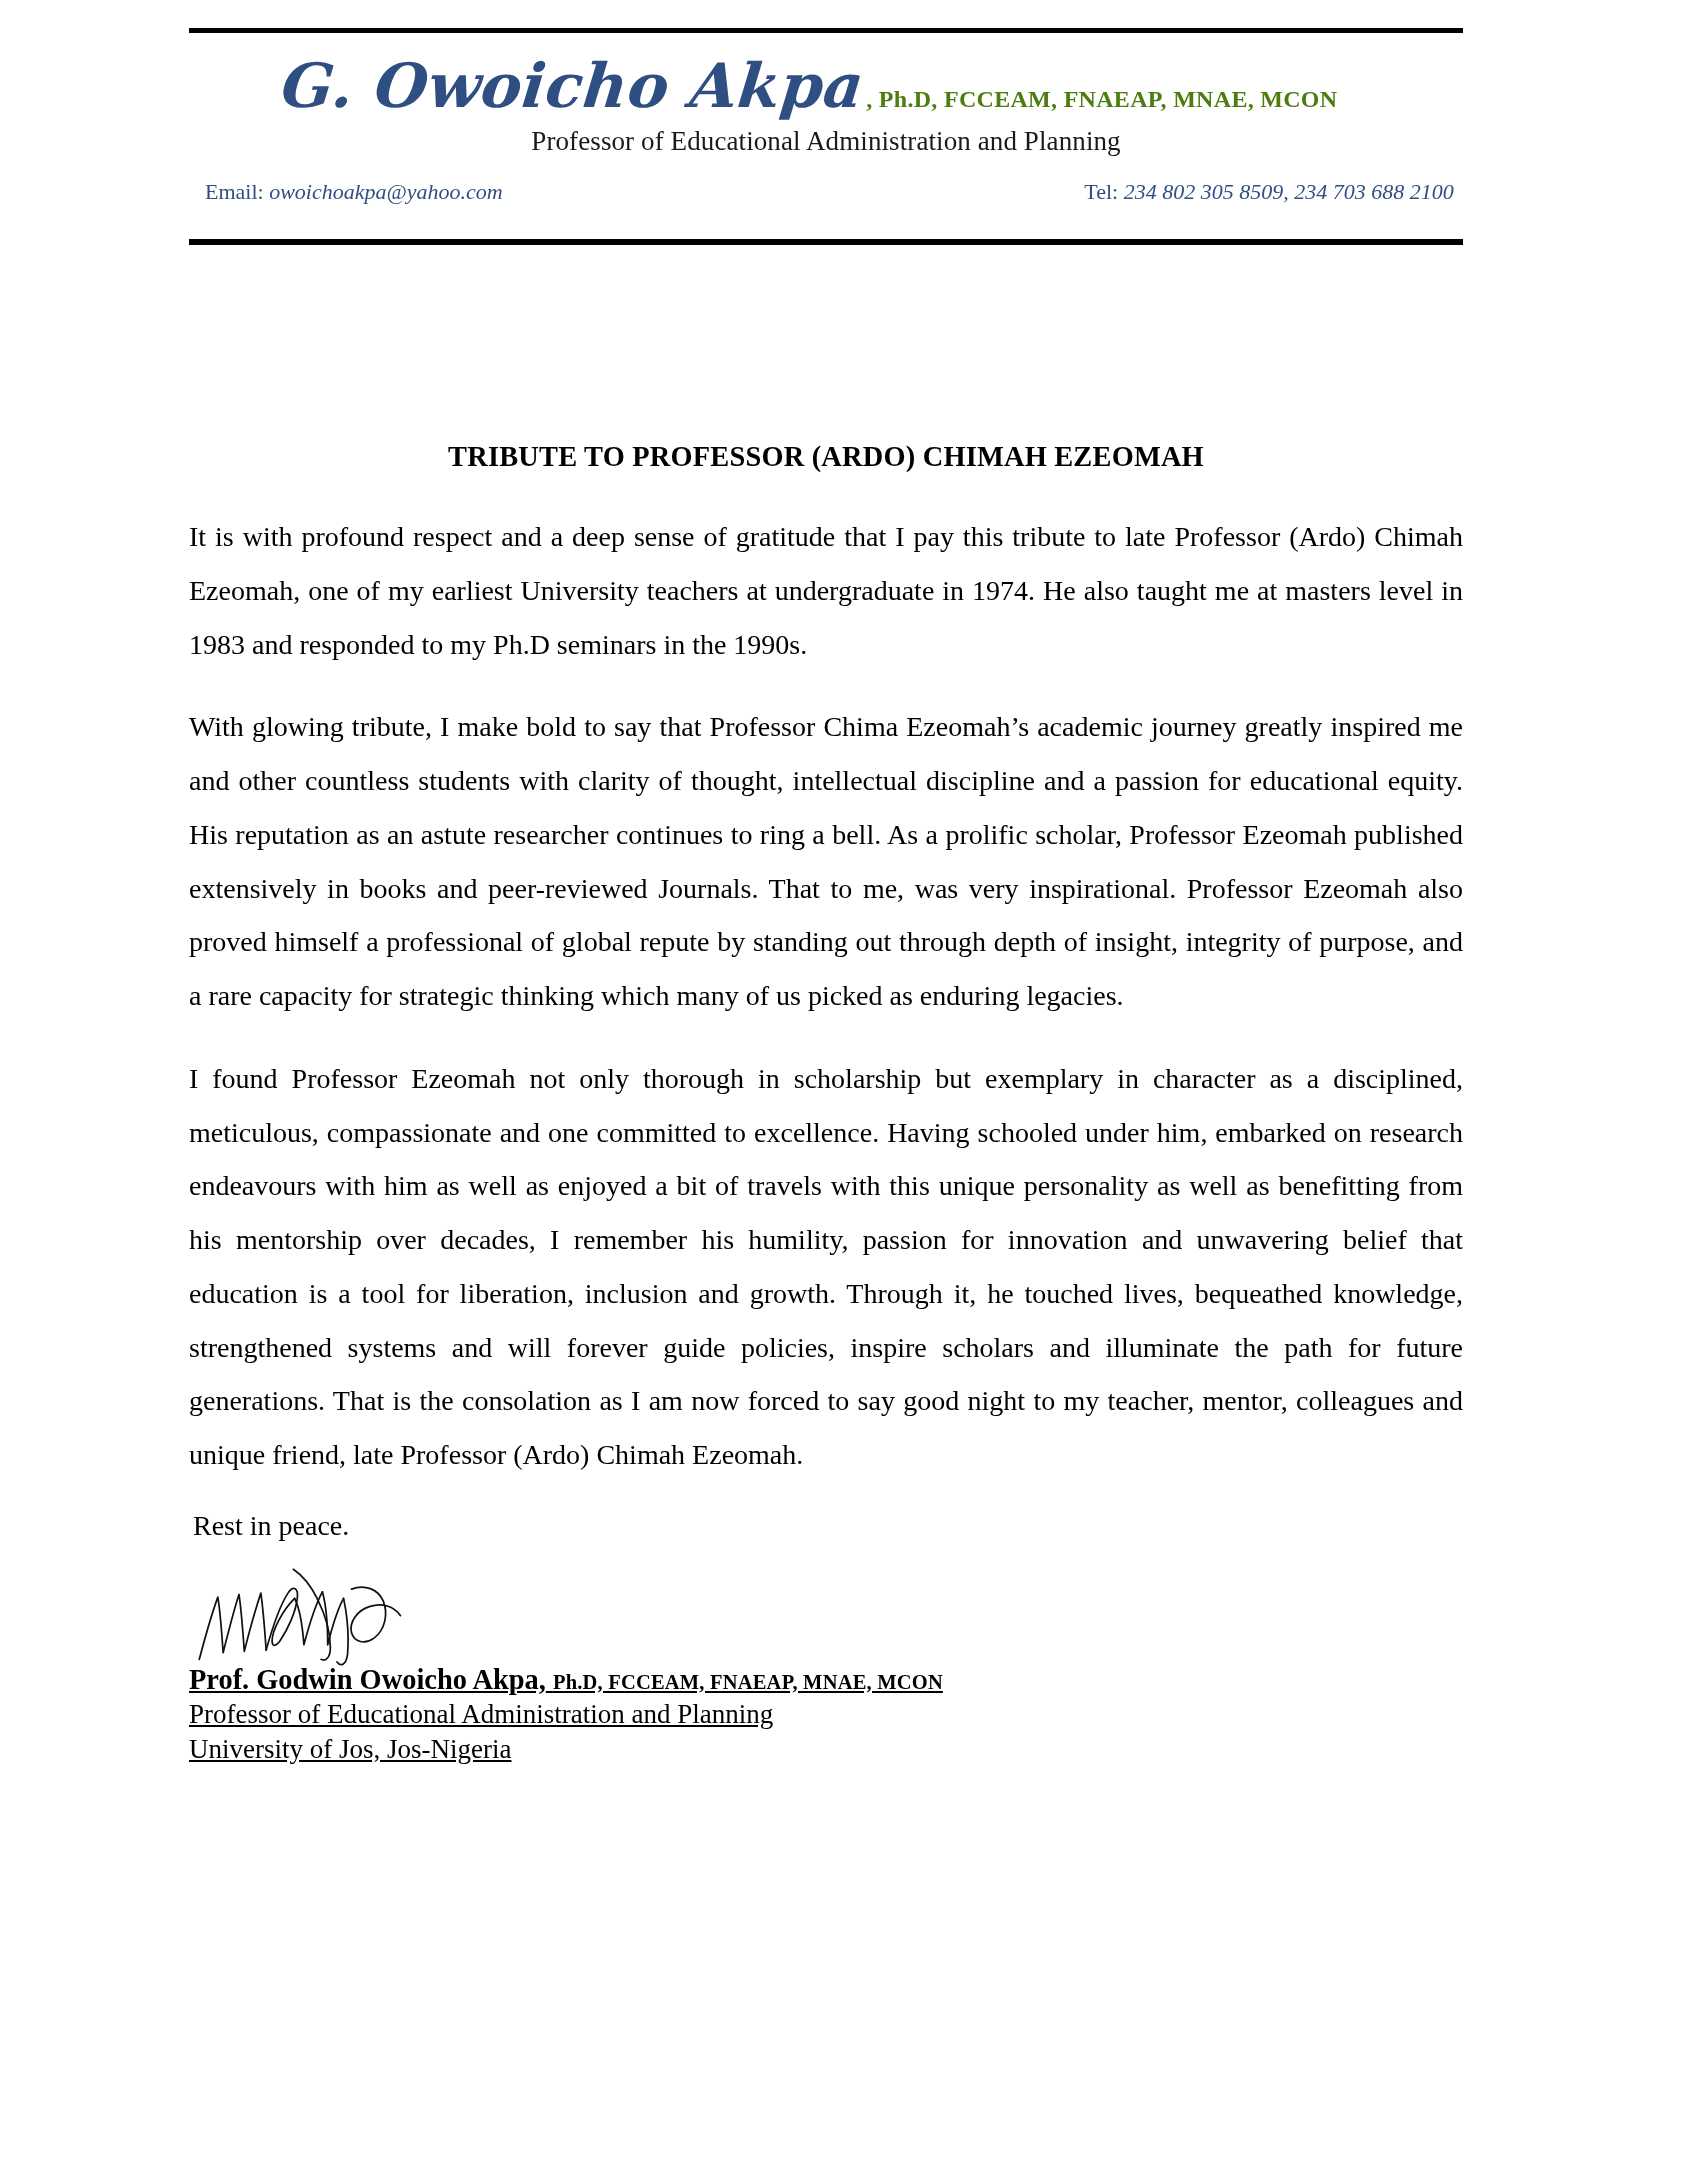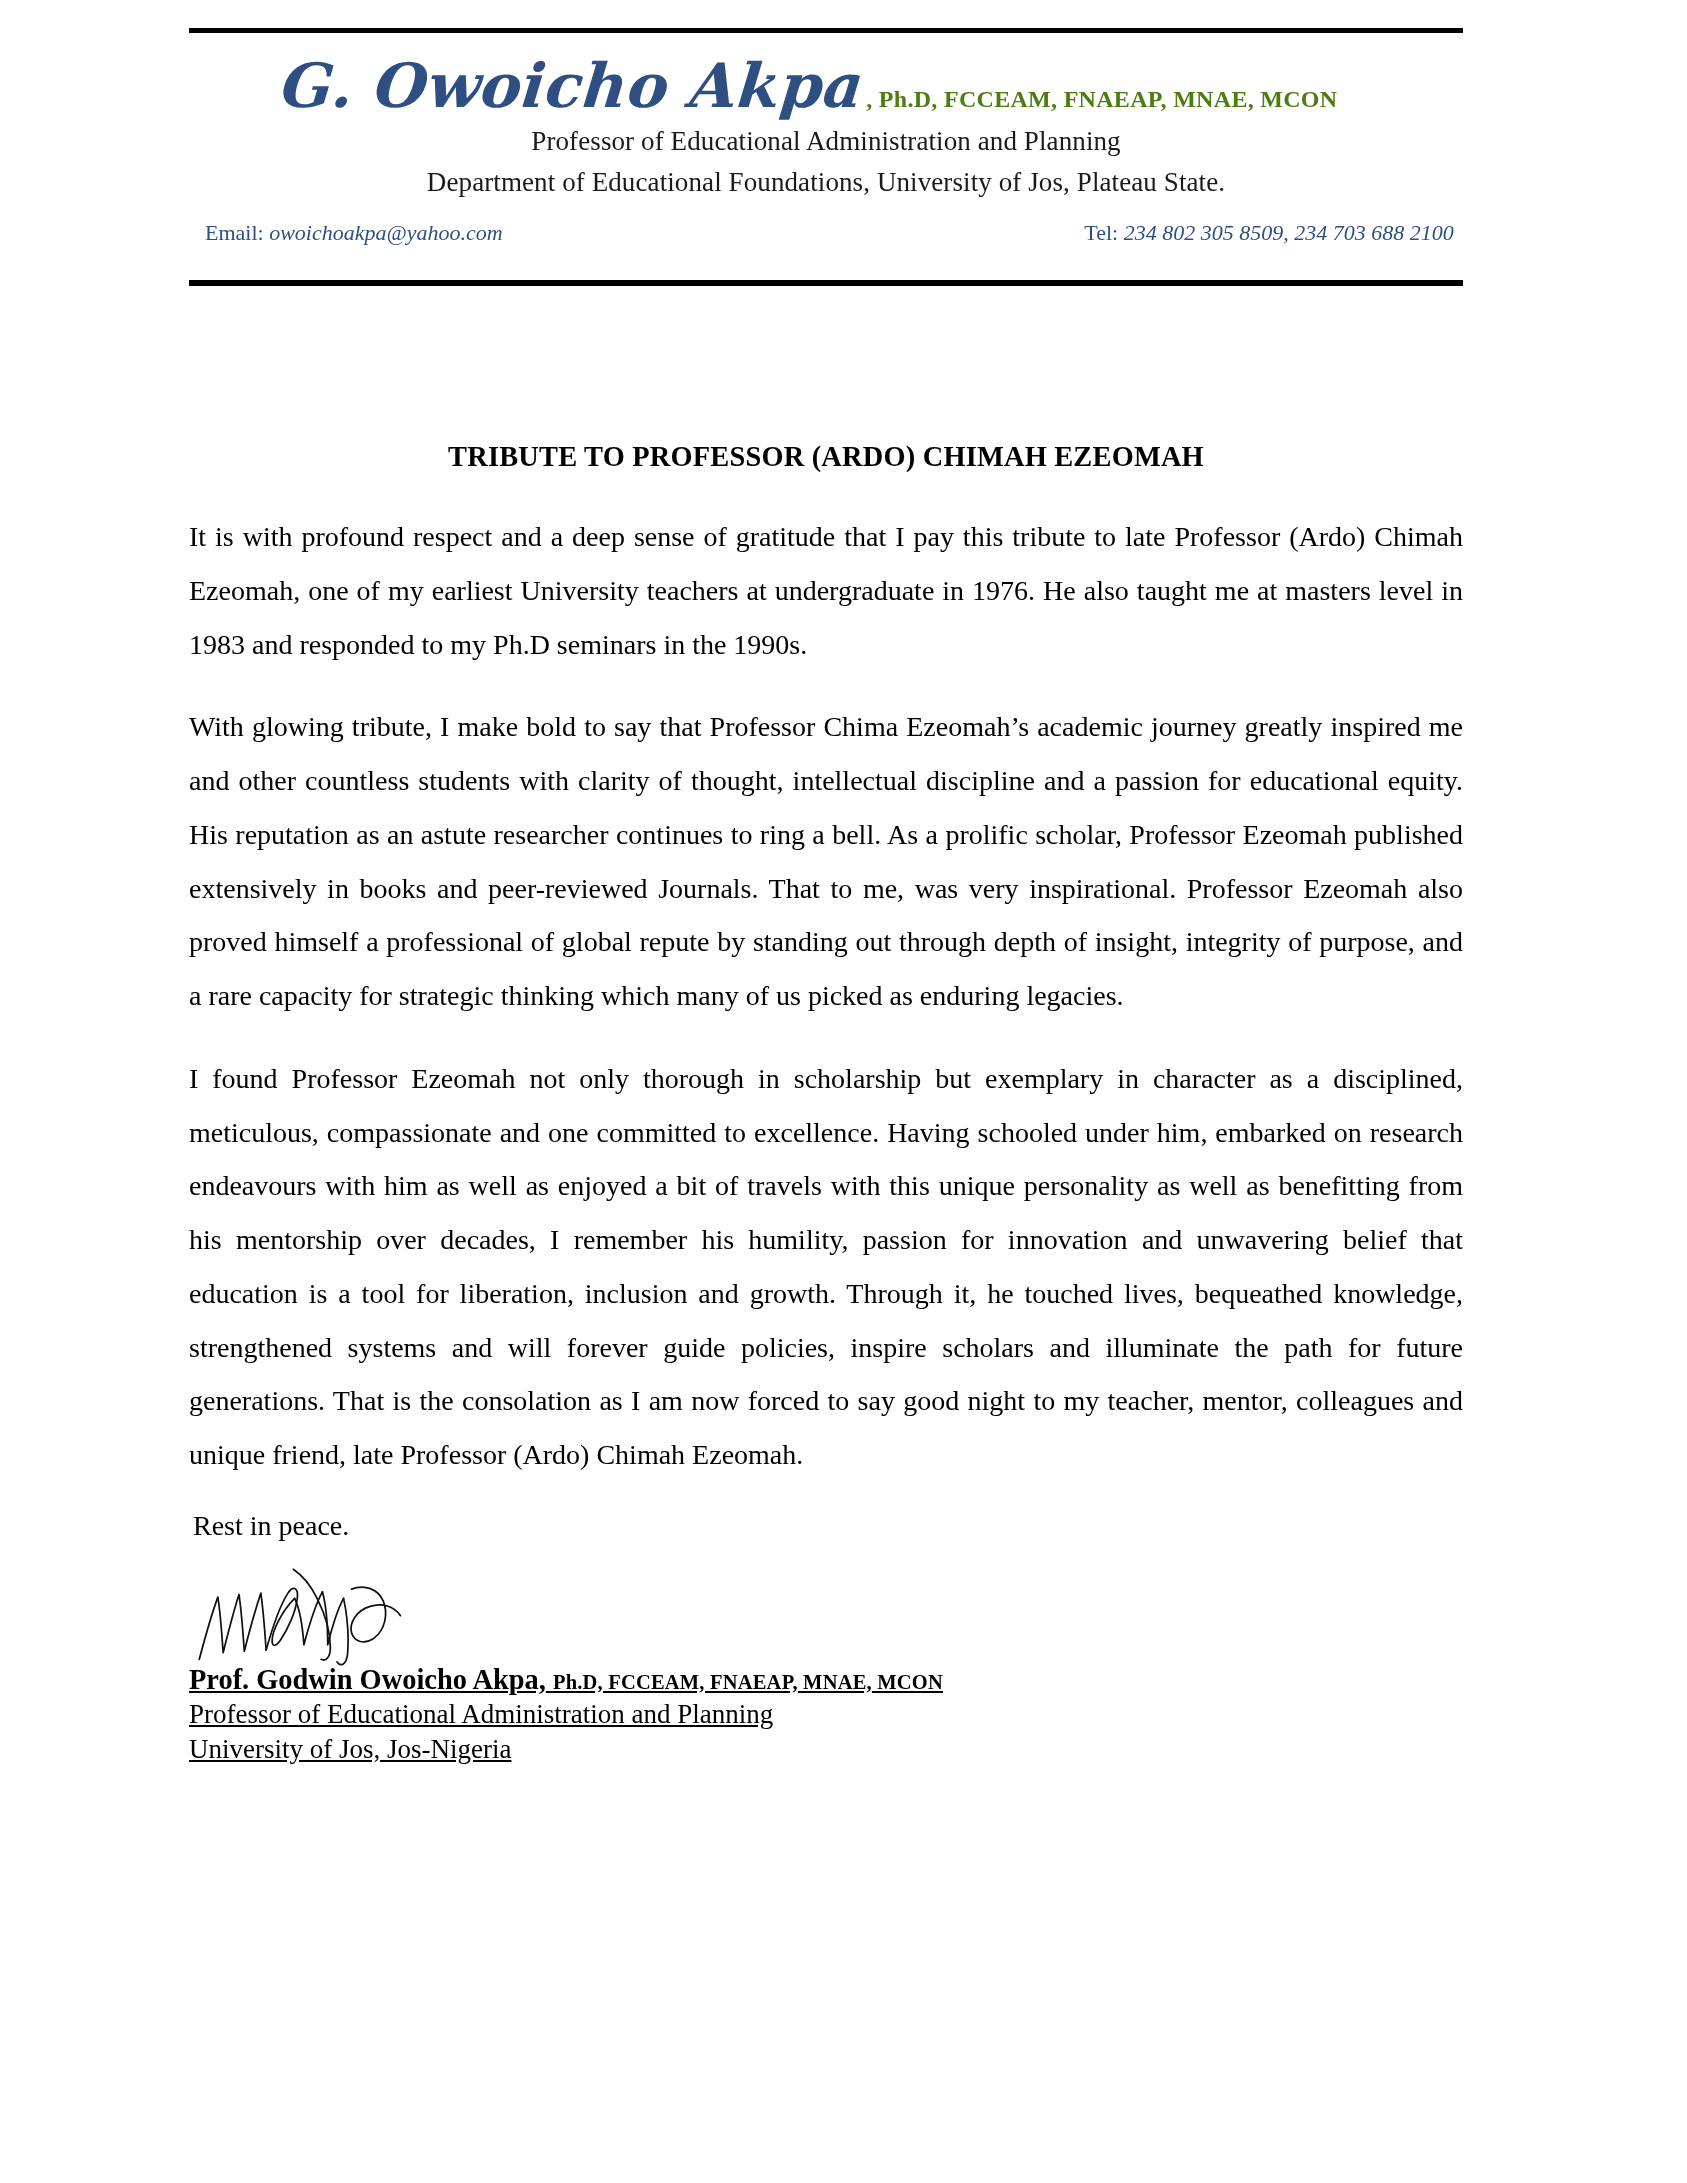--- a/index.html
+++ b/index.html
@@ -152,41 +152,40 @@
   <div class="letterhead">
 
     <div class="rule-top"></div>
 
     <div class="brand-row">
       <span class="brand-name">G. Owoicho Akpa</span>
       <span class="brand-creds">, Ph.D, FCCEAM, FNAEAP, MNAE, MCON</span>
     </div>
 
     <div class="head-line">Professor of Educational Administration and Planning</div>
-    <div class="head-line second">Department of Educational Foundations, University of Jos, Plateau State.</div>
 
     <div class="contact-row">
       <span class="contact-item">
         <span class="contact-label">Email:</span>
         <span class="contact-value">owoichoakpa@yahoo.com</span>
       </span>
       <span class="contact-item">
         <span class="contact-label">Tel:</span>
         <span class="contact-value">234 802 305 8509, 234 703 688 2100</span>
       </span>
     </div>
 
     <div class="rule-bottom"></div>
   </div>
 
   <div class="body-wrap">
 
     <div class="doc-title">TRIBUTE TO PROFESSOR (ARDO) CHIMAH EZEOMAH</div>
 
-    <p class="para">It is with profound respect and a deep sense of gratitude that I pay this tribute to late Professor (Ardo) Chimah Ezeomah, one of my earliest University teachers at undergraduate in 1976. He also taught me at masters level in 1983 and responded to my Ph.D seminars in the 1990s.</p>
+    <p class="para">It is with profound respect and a deep sense of gratitude that I pay this tribute to late Professor (Ardo) Chimah Ezeomah, one of my earliest University teachers at undergraduate in 1974. He also taught me at masters level in 1983 and responded to my Ph.D seminars in the 1990s.</p>
     <p class="para">With glowing tribute, I make bold to say that Professor Chima Ezeomah’s academic journey greatly inspired me and other countless students with clarity of thought, intellectual discipline and a passion for educational equity. His reputation as an astute researcher continues to ring a bell. As a prolific scholar, Professor Ezeomah published extensively in books and peer-reviewed Journals. That to me, was very inspirational. Professor Ezeomah also proved himself a professional of global repute by standing out through depth of insight, integrity of purpose, and a rare capacity for strategic thinking which many of us picked as enduring legacies.</p>
     <p class="para last">I found Professor Ezeomah not only thorough in scholarship but exemplary in character as a disciplined, meticulous, compassionate and one committed to excellence. Having schooled under him, embarked on research endeavours with him as well as enjoyed a bit of travels with this unique personality as well as benefitting from his mentorship over decades, I remember his humility, passion for innovation and unwavering belief that education is a tool for liberation, inclusion and growth. Through it, he touched lives, bequeathed knowledge, strengthened systems and will forever guide policies, inspire scholars and illuminate the path for future generations. That is the consolation as I am now forced to say good night to my teacher, mentor, colleagues and unique friend, late Professor (Ardo) Chimah Ezeomah.</p>
 
     <p class="rip">Rest in peace.</p>
 
     <div class="signature-block">
 
       <svg class="signature-img" width="278" height="106" viewBox="0 0 420 160" fill="none" xmlns="http://www.w3.org/2000/svg" aria-hidden="true">
         <g stroke="#111111" stroke-width="2.6" stroke-linecap="round" stroke-linejoin="round" fill="none">
           <path d="M8 150 C 18 112, 28 78, 36 56 C 40 80, 42 110, 44 140 C 52 108, 60 76, 68 52 C 72 80, 74 110, 76 138 C 84 106, 93 74, 101 50 C 105 78, 107 108, 109 136"></path>

